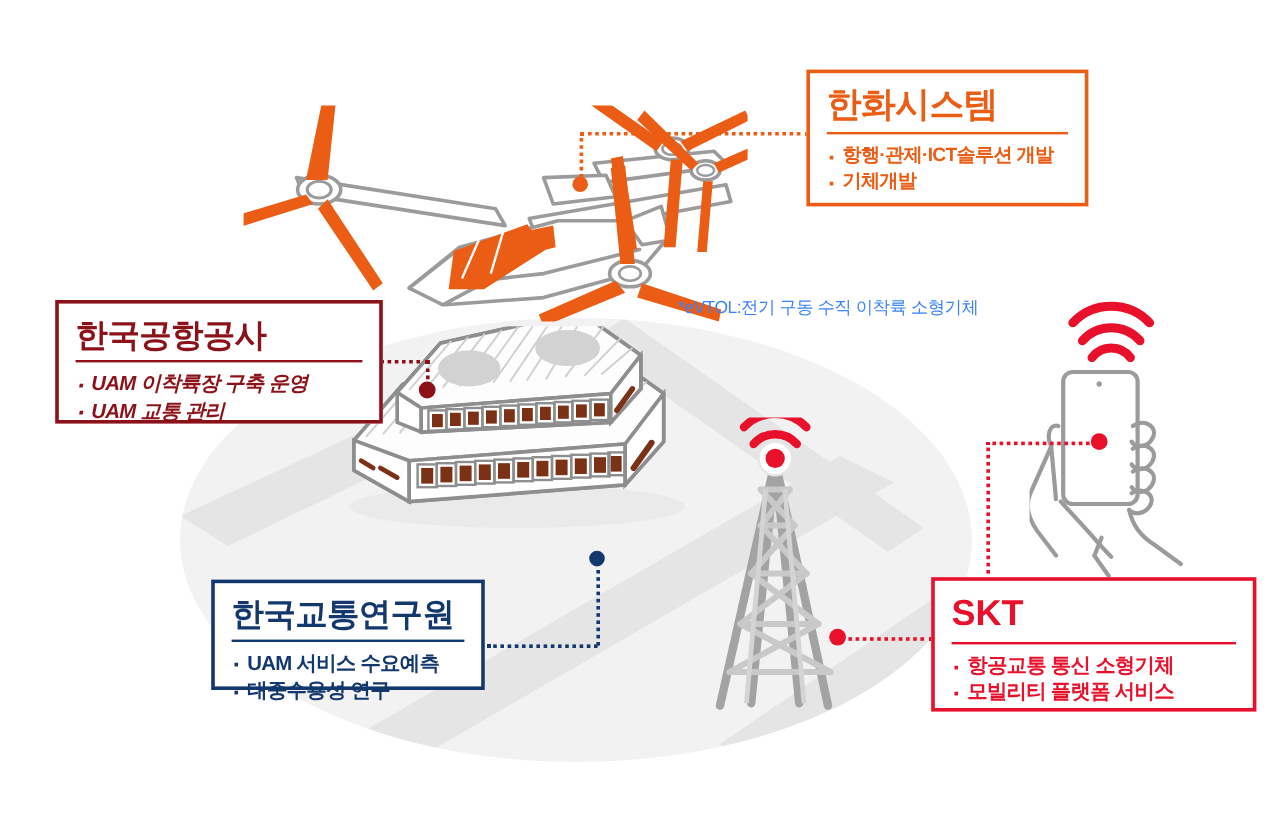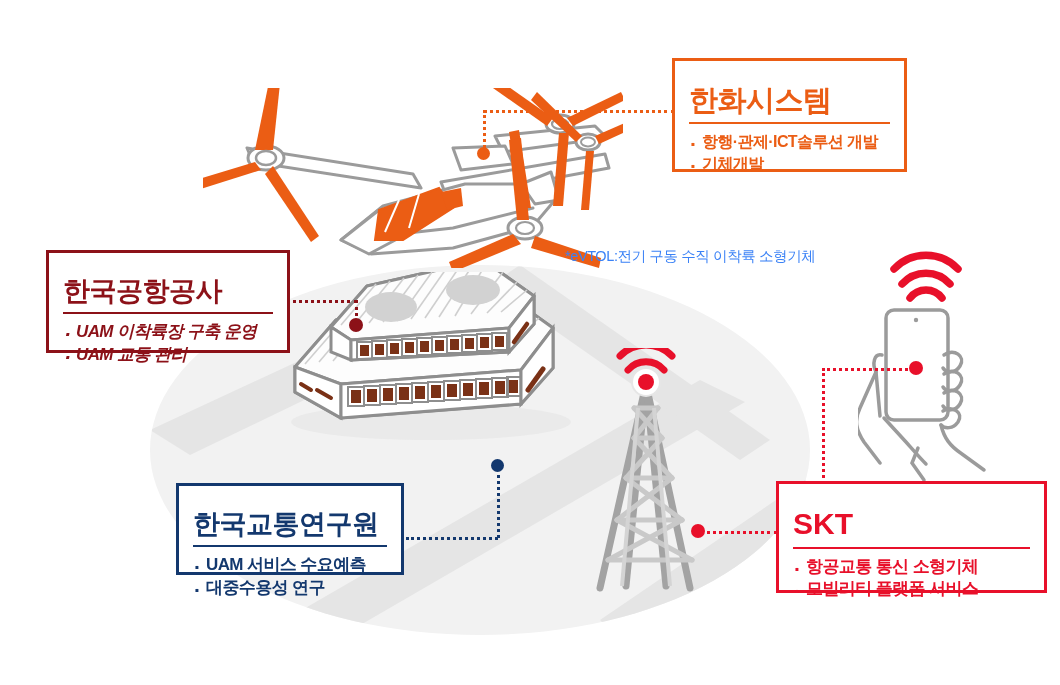--- a/index.html
+++ b/index.html
@@ -11,21 +11,21 @@
     position:relative;
   }
   #stage{position:absolute;left:0;top:0;width:1060px;height:685px;}
 
   
   .infobox{
     position:absolute;
     background:#ffffff;
     border:3px solid #000;
     box-sizing:border-box;
-    padding:24px 14px 10px 14px;
+    padding:12px 14px 10px 14px;
     z-index:40;
   }
   .infobox .title{
     font-weight:bold;
     line-height:1.05;
     white-space:nowrap;
     letter-spacing:-0.5px;
   }
   .infobox .rule{
     height:2px;
@@ -49,21 +49,21 @@
     font-weight:bold;
   }
 
   
   #box-hanwha{left:672px;top:58px;width:235px;height:114px;border-color:#EB5D14;}
   #box-hanwha .title{color:#EB5D14;font-size:29px;}
   #box-hanwha .rule{background:#EB5D14;}
   #box-hanwha li,#box-hanwha li:before{color:#EB5D14;}
   #box-hanwha li{font-size:16px;}
 
-  #box-kac{left:46px;top:250px;width:244px;height:103px;border-color:#8C1118;}
+  #box-kac{left:46px;top:250px;width:273px;height:103px;border-color:#8C1118;}
   #box-kac .title{color:#8C1118;font-size:27px;}
   #box-kac .rule{background:#8C1118;}
   #box-kac li,#box-kac li:before{color:#8C1118;font-style:italic;}
 
   #box-koti{left:176px;top:483px;width:228px;height:92px;border-color:#13386E;}
   #box-koti .title{color:#13386E;font-size:27px;}
   #box-koti .rule{background:#13386E;}
   #box-koti li,#box-koti li:before{color:#13386E;}
 
   #box-skt{left:776px;top:481px;width:271px;height:112px;border-color:#E8102A;}

